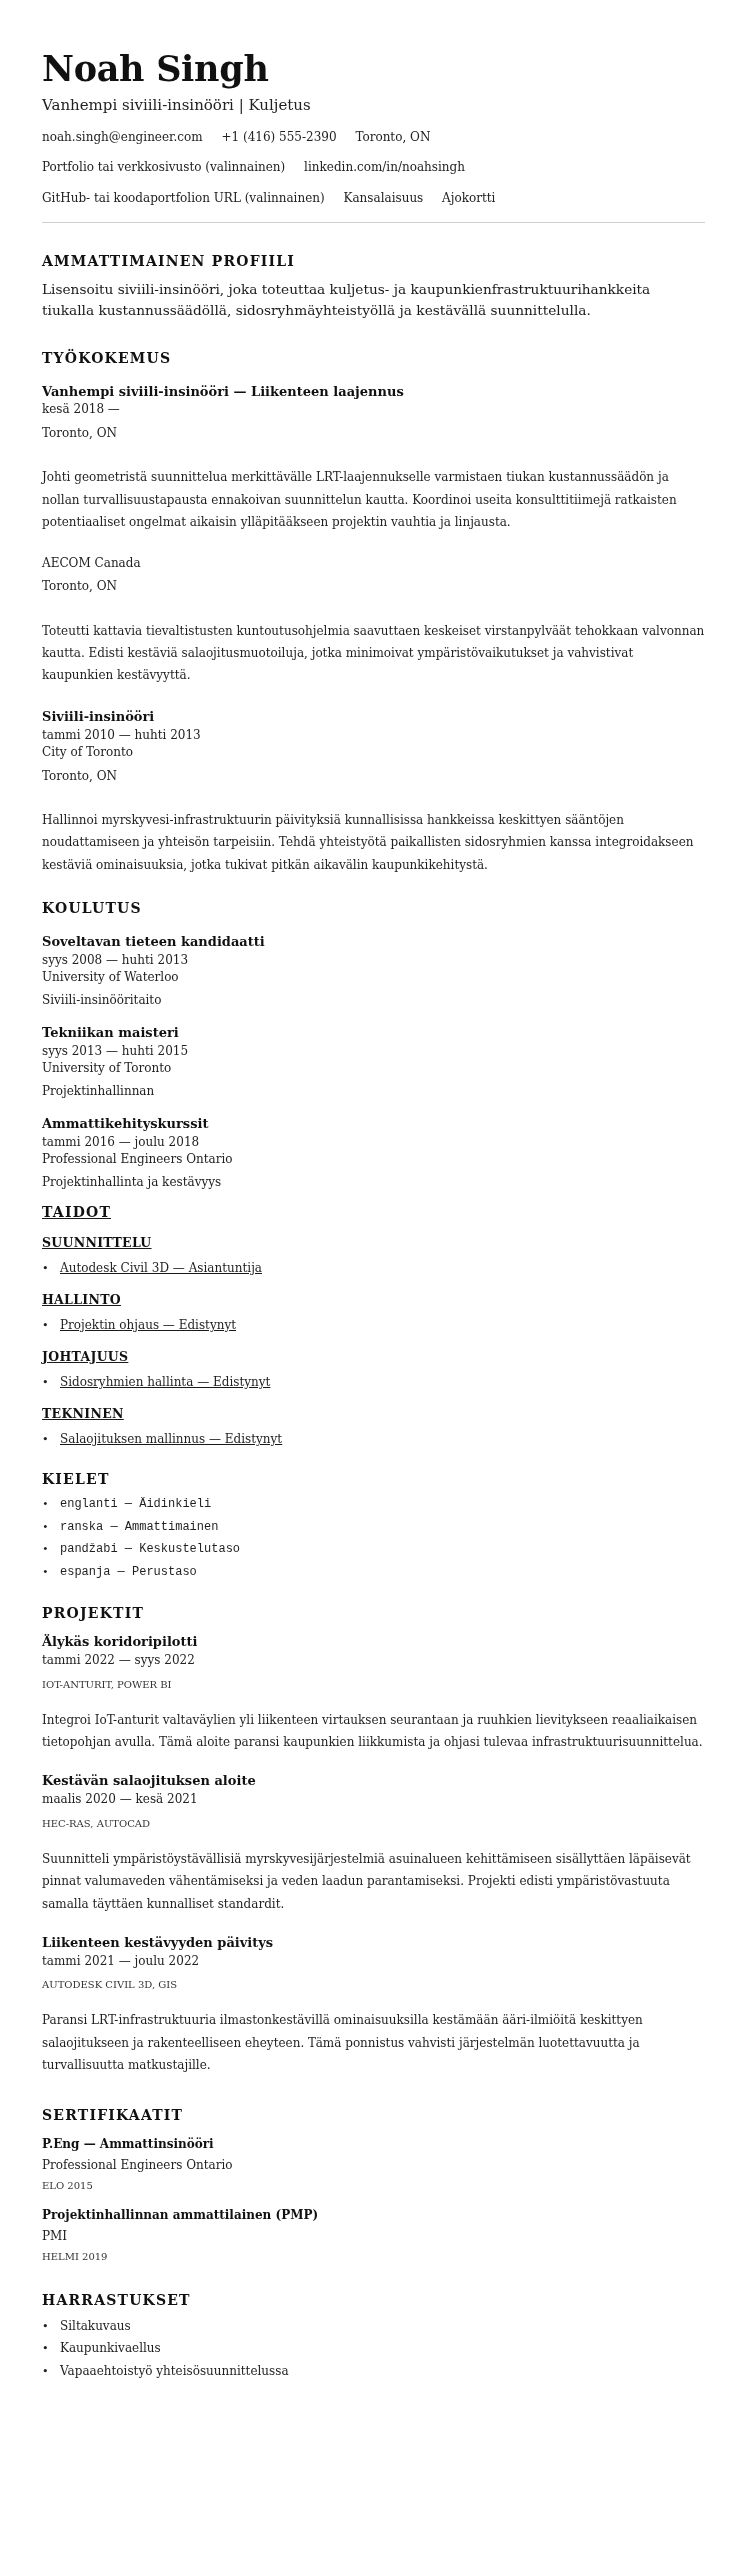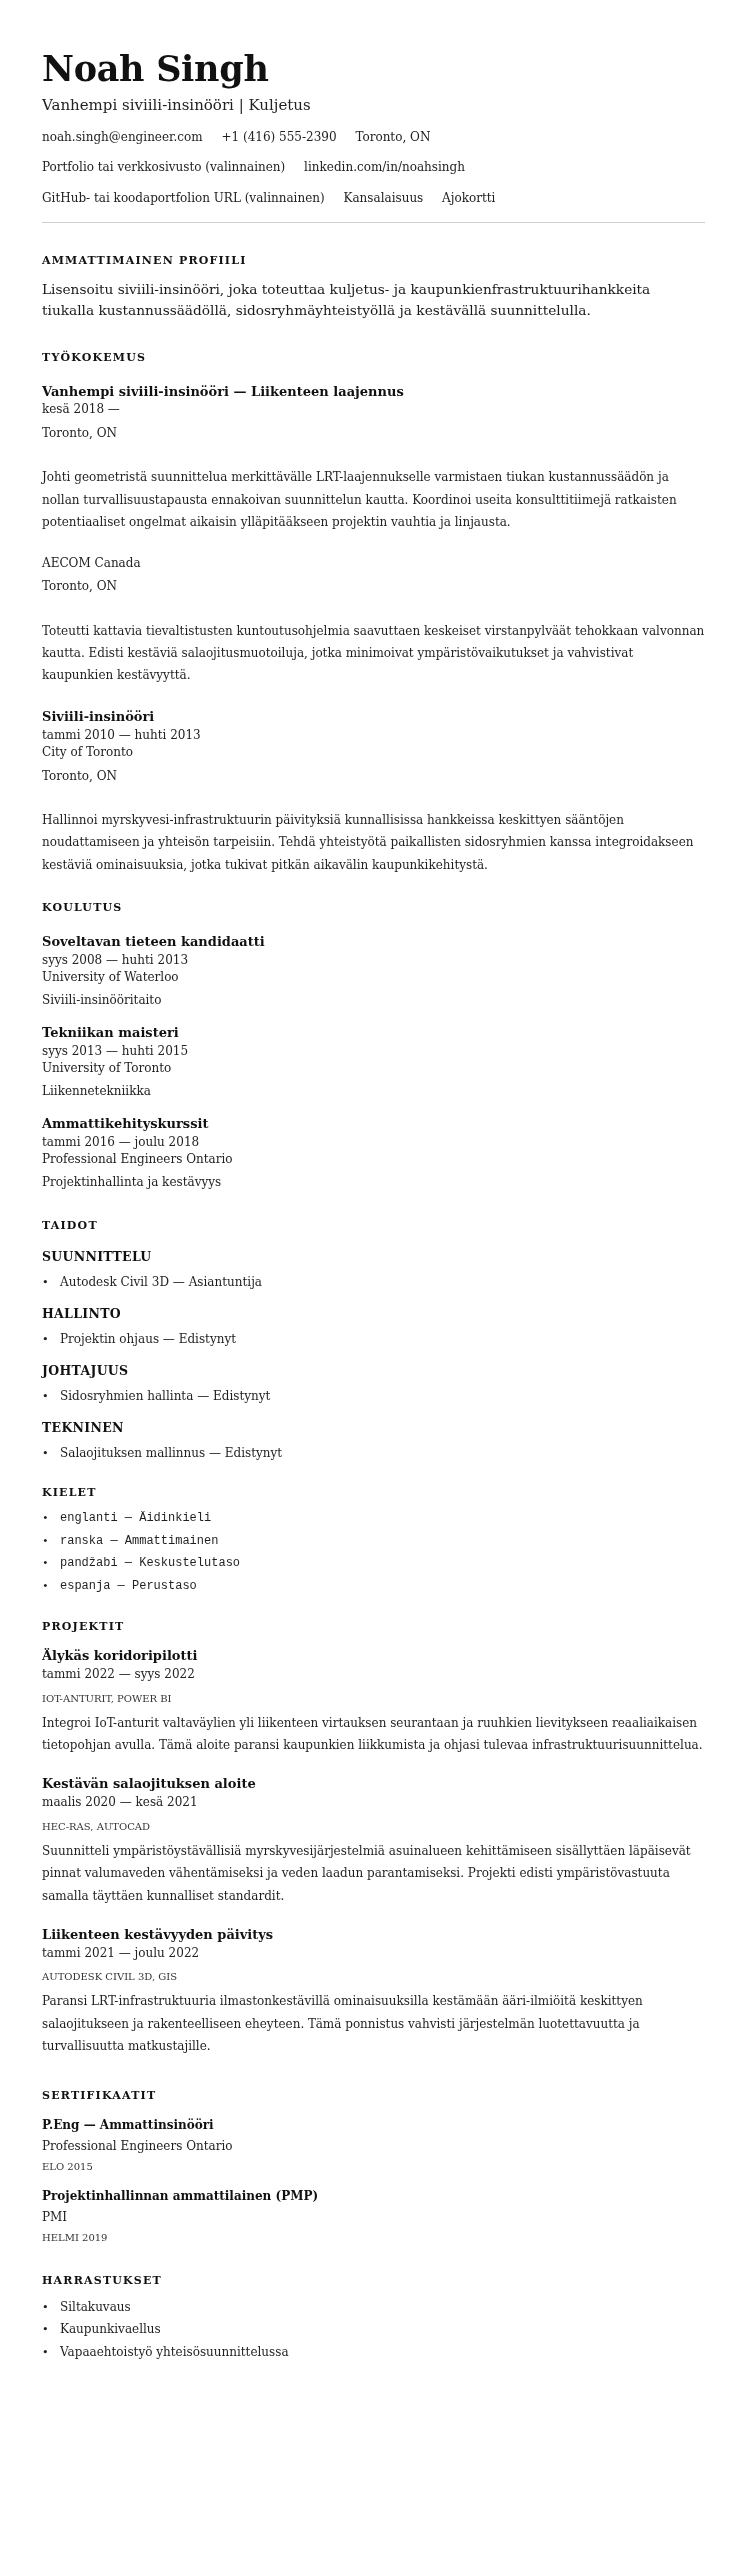--- a/index.html
+++ b/index.html
@@ -13,58 +13,58 @@
   .page { padding: 48px 42px 25px 42px; }
 
   .name { font-size: 35px; font-weight: bold; line-height: 41px; color: #111; letter-spacing: -0.3px; }
   .subtitle { font-size: 15px; line-height: 21px; margin-top: 6.2px; color: #222; }
   .contact { margin-top: 13.7px; }
   .contact-row { font-size: 12px; line-height: 15px; margin-bottom: 15.6px; color: #222; }
   .contact-row span { margin-right: 15px; }
   .divider { height: 1.2px; background: #cfcfd3; margin-top: 12.5px; }
 
   .section-title {
-    font-size: 11px; font-weight: bold; letter-spacing: 1.2px;
+    font-size: 14px; font-weight: bold; letter-spacing: 1.2px;
     text-transform: uppercase; color: #111; line-height: 12.5px;
   }
   .profile-section { margin-top: 32px; }
   .profile-text { font-size: 13.7px; line-height: 21px; margin-top: 11.2px; color: #1a1a1a; }
 
   .work-section { margin-top: 31px; }
   .entry-head { display: flex; justify-content: space-between; align-items: baseline; flex-direction: column; }
   .entry-title { font-size: 13px; font-weight: bold; line-height: 18.7px; color: #111; }
   .entry-date { font-size: 12px; line-height: 17.4px; color: #222; white-space: nowrap; }
   .entry-sub { font-size: 12px; line-height: 17.4px; color: #222; }
   .job { margin-top: 21px; }
   .job:first-of-type { margin-top: 18.7px; }
   .job .loc { margin-top: 6.2px; }
   .job .desc { font-size: 12px; line-height: 22.4px; margin-top: 24px; color: #1f1f1f; }
 
   .edu-section { margin-top: 26px; }
   .edu { margin-top: 15px; }
   .edu:first-of-type { margin-top: 18.7px; }
   .edu .field { margin-top: 5px; }
 
-  .skills-section { margin-top: 29px; }
+  .skills-section { margin-top: 15px; text-decoration: underline; }
   .skill-cat { font-size: 12.5px; font-weight: bold; line-height: 17.4px; letter-spacing: 0.3px; margin-top: 13.7px; color: #111; }
   .skill-cat:first-of-type { margin-top: 15px; }
   ul.bullets { list-style: none; }
   ul.bullets li { position: relative; padding-left: 18px; font-size: 12px; line-height: 17.4px; color: #1f1f1f; }
   ul.bullets li::before { content: "•"; position: absolute; left: 0; top: 0; font-size: 11.2px; }
   .skill-list { margin-top: 8.7px; }
 
   .lang-section { margin-top: 24px; }
   .lang-list { margin-top: 11.2px; }
   .lang-list li { margin-bottom: 5px; font-family: Liberation Mono, monospace; }
 
   .proj-section { margin-top: 26px; }
   .proj { margin-top: 18.7px; }
   .proj:first-of-type { margin-top: 13.7px; }
   .proj .tech { font-size: 10px; line-height: 16px; margin-top: 7.5px; color: #333; text-transform: uppercase; }
-  .proj .desc { font-size: 12px; line-height: 22.4px; margin-top: 5px; color: #1f1f1f; }
+  .proj .desc { font-size: 12px; line-height: 22.4px; margin-top: 16px; color: #1f1f1f; }
 
   .cert-section { margin-top: 32px; }
   .cert { margin-top: 13.7px; }
   .cert:first-of-type { margin-top: 15px; }
   .cert-title { font-size: 12px; font-weight: bold; line-height: 17.4px; color: #111; }
   .cert-issuer { font-size: 12px; line-height: 17.4px; margin-top: 3.7px; color: #222; }
   .cert-date { font-size: 10px; line-height: 15px; margin-top: 3.7px; color: #333; text-transform: uppercase; }
 
   .hobby-section { margin-top: 30px; }
   .hobby-list { margin-top: 11.2px; }
@@ -142,21 +142,21 @@
       <div class="entry-sub">University of Waterloo</div>
       <div class="entry-sub field">Siviili-insinööritaito</div>
     </div>
 
     <div class="edu">
       <div class="entry-head">
         <div class="entry-title">Tekniikan maisteri</div>
         <div class="entry-date">syys 2013 — huhti 2015</div>
       </div>
       <div class="entry-sub">University of Toronto</div>
-      <div class="entry-sub field">Liikennetekniikka</div>
+      <div class="entry-sub field">Projektinhallinnan</div>
     </div>
 
     <div class="edu">
       <div class="entry-head">
         <div class="entry-title">Ammattikehityskurssit</div>
         <div class="entry-date">tammi 2016 — joulu 2018</div>
       </div>
       <div class="entry-sub">Professional Engineers Ontario</div>
       <div class="entry-sub field">Projektinhallinta ja kestävyys</div>
     </div>

